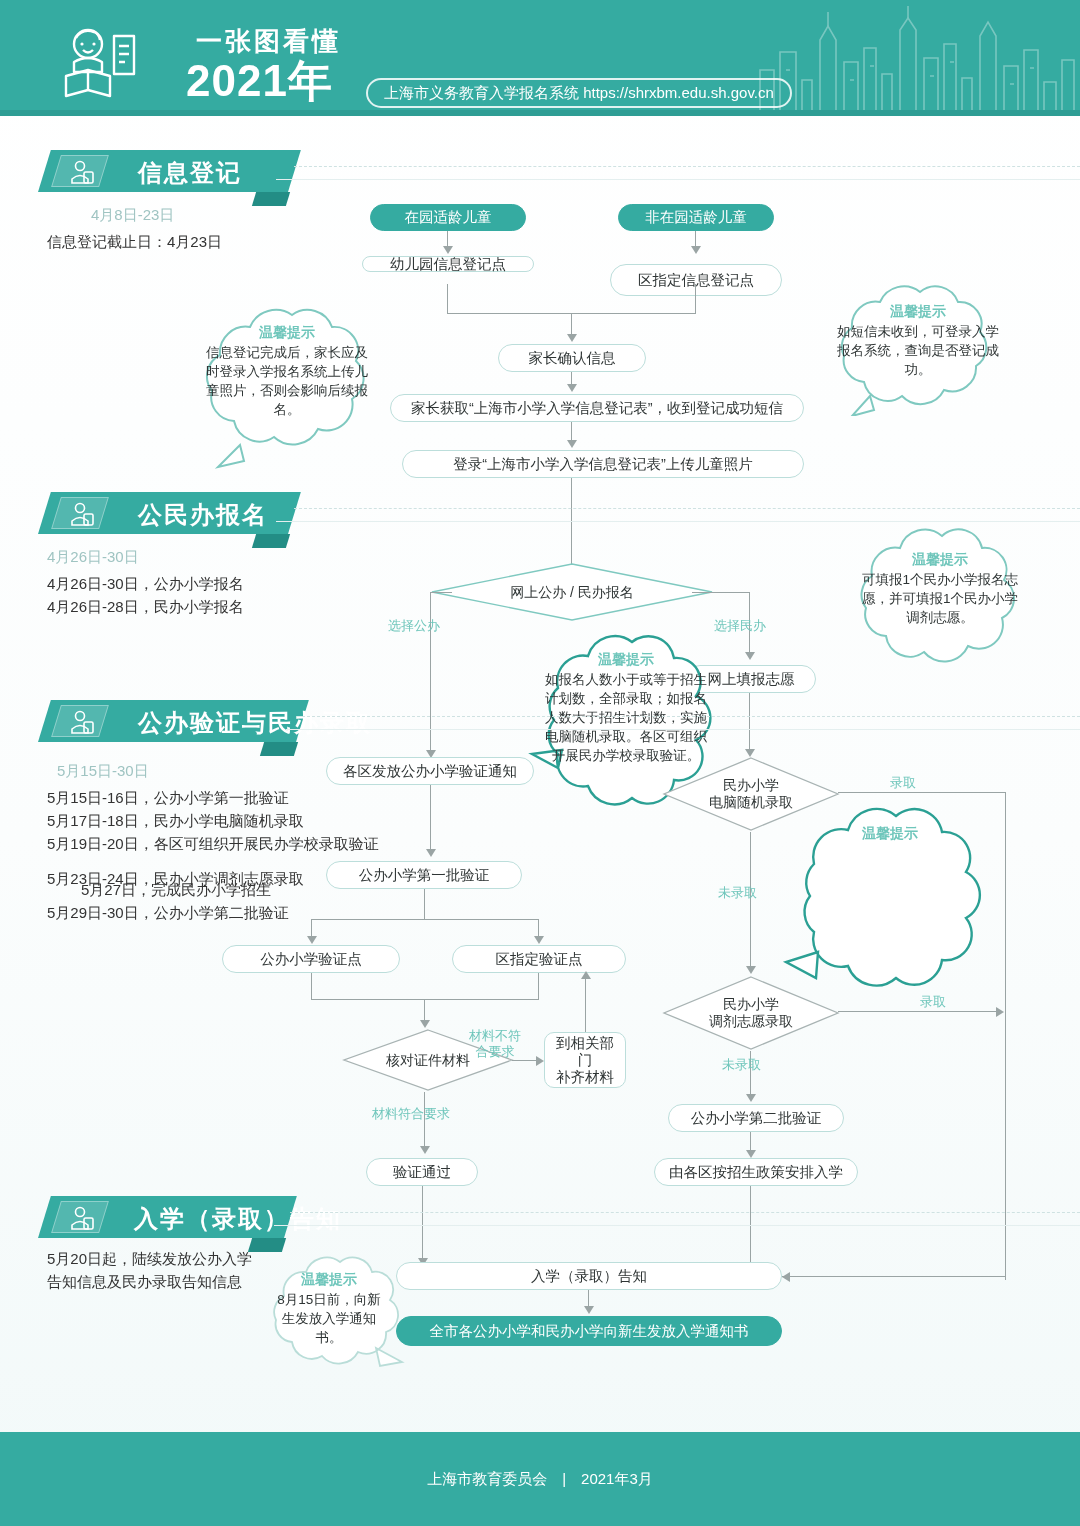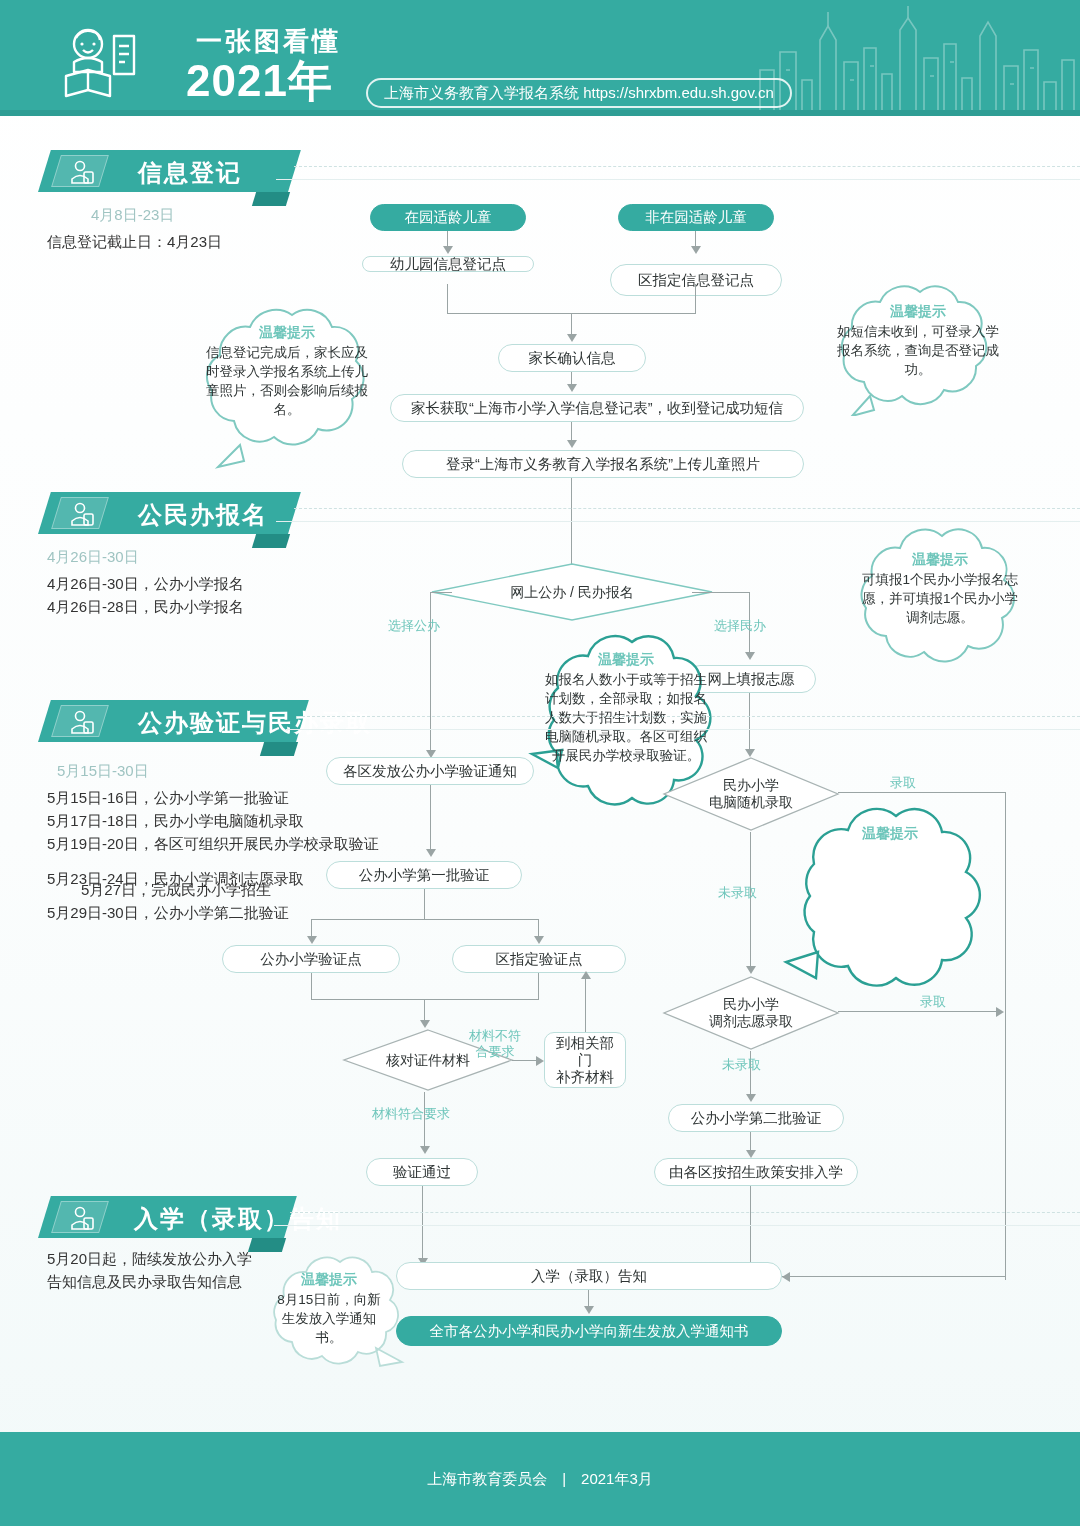--- a/index.html
+++ b/index.html
@@ -164,21 +164,21 @@
   <div class="divline2" style="left:276px; top:179px; width:804px;"></div>
   <div class="datelabel" style="left:47px; top:206px;margin-left:44px;">4月8日-23日</div>
   <div class="datetext" style="left:47px; top:231px;">信息登记截止日：4月23日</div>
 
   <div class="node pill filled" style="left:370px; top:204px; width:156px; height:27px;">在园适龄儿童</div>
   <div class="node pill filled" style="left:618px; top:204px; width:156px; height:27px;">非在园适龄儿童</div>
   <div class="node pill" style="left:362px; top:256px; width:172px; height:16px;">幼儿园信息登记点</div>
   <div class="node pill" style="left:610px; top:256px; width:172px; height:32px;margin-top:8px;">区指定信息登记点</div>
   <div class="node pill" style="left:498px; top:344px; width:148px; height:28px;">家长确认信息</div>
   <div class="node pill" style="left:390px; top:394px; width:414px; height:28px;">家长获取“上海市小学入学信息登记表”，收到登记成功短信</div>
-  <div class="node pill" style="left:402px; top:450px; width:402px; height:28px;">登录“上海市义务教育入学报名系统”上传儿童照片</div>
+  <div class="node pill" style="left:402px; top:450px; width:402px; height:28px;">登录“上海市小学入学信息登记表”上传儿童照片</div>
 
   <div class="ln lnv" style="left:447px; top:231px; height:17px;"></div>
   <div class="arrow ar-d" style="left:443px; top:246px;"></div>
   <div class="ln lnv" style="left:695px; top:231px; height:17px;"></div>
   <div class="arrow ar-d" style="left:691px; top:246px;"></div>
   <div class="ln lnv" style="left:447px; top:284px; height:29px;"></div>
   <div class="ln lnv" style="left:695px; top:284px; height:29px;"></div>
   <div class="ln lnh" style="left:447px; top:313px; width:249px;"></div>
   <div class="ln lnv" style="left:571px; top:313px; height:23px;"></div>
   <div class="arrow ar-d" style="left:567px; top:334px;"></div>

